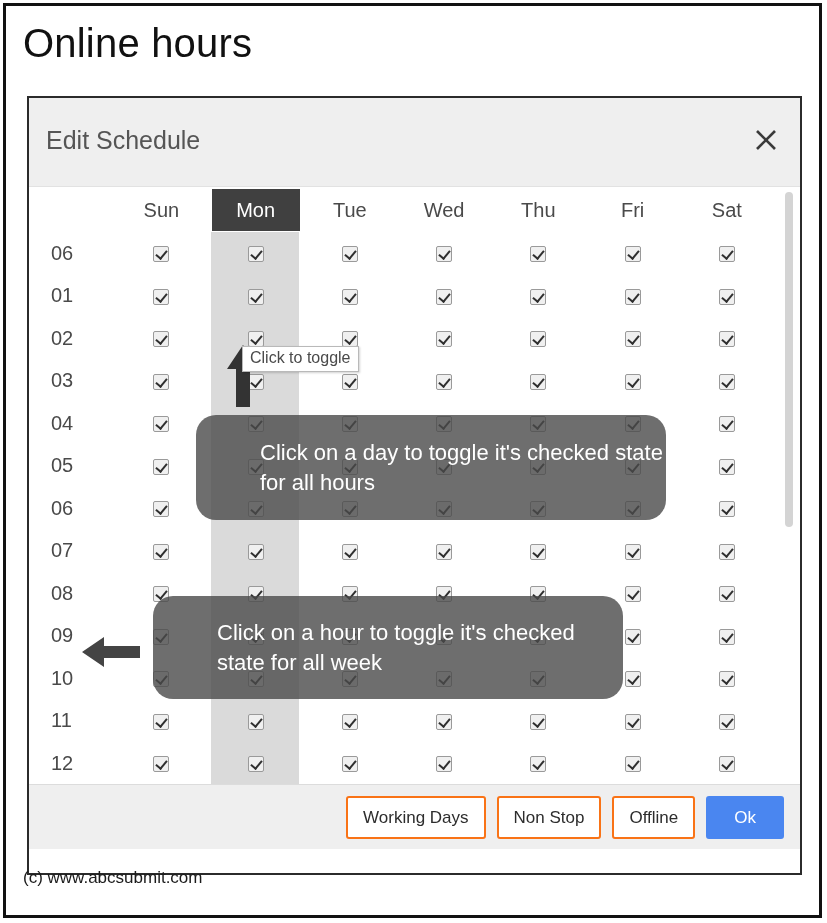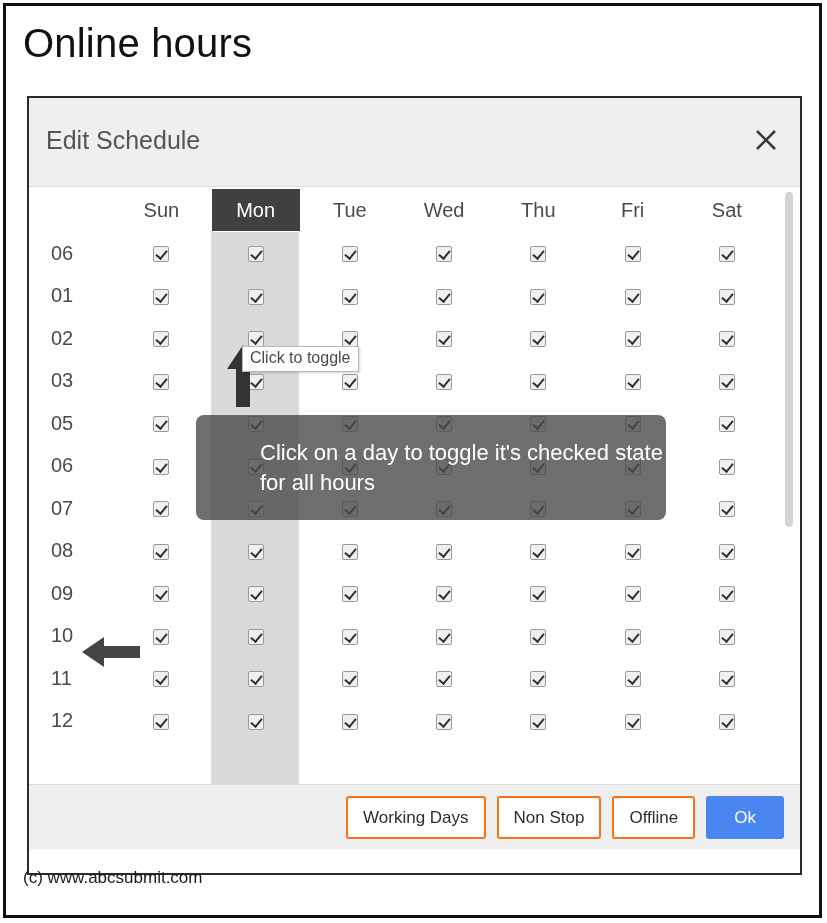--- a/index.html
+++ b/index.html
@@ -184,21 +184,21 @@
     border-radius: 4px;
     background: #d4d4d4;
     cursor: pointer;
     z-index: 4;
   }
 
   
   .coach {
     position: absolute;
     background: rgba(74,74,74,0.80);
-    border-radius: 8px;
+    border-radius: 20px;
     color: #ffffff;
     font-size: 22px;
     line-height: 30px;
     z-index: 6;
     box-sizing: border-box;
     display: flex;
     align-items: center;
   }
   .coach span { display: block; }
 
@@ -362,20 +362,30 @@
               <td class="hour-cell">03</td>
               <td><span class="cb"></span></td>
               <td><span class="cb"></span></td>
               <td><span class="cb"></span></td>
               <td><span class="cb"></span></td>
               <td><span class="cb"></span></td>
               <td><span class="cb"></span></td>
               <td><span class="cb"></span></td>
             </tr>
             <tr>
+              <td class="hour-cell">04</td>
+              <td><span class="cb"></span></td>
+              <td><span class="cb"></span></td>
+              <td><span class="cb"></span></td>
+              <td><span class="cb"></span></td>
+              <td><span class="cb"></span></td>
+              <td><span class="cb"></span></td>
+              <td><span class="cb"></span></td>
+            </tr>
+            <tr>
               <td class="hour-cell">05</td>
               <td><span class="cb"></span></td>
               <td><span class="cb"></span></td>
               <td><span class="cb"></span></td>
               <td><span class="cb"></span></td>
               <td><span class="cb"></span></td>
               <td><span class="cb"></span></td>
               <td><span class="cb"></span></td>
             </tr>
             <tr>
@@ -452,20 +462,23 @@
       </table>
 
       <div id="scroll-track">
         <div id="scroll-thumb"></div>
       </div>
 
       <div class="coach" id="coach-day">
         <span>Click on a day to toggle it's checked state for all hours</span>
       </div>
 
+      <div class="coach" id="coach-hour">
+        <span>Click on a hour to toggle it's checked state for all week</span>
+      </div>
 
       <div class="arrow" id="arrow-up">
         <svg width="36" height="66" viewBox="0 0 36 66" aria-hidden="true">
           <polygon points="18,2 34,26 25,26 25,64 11,64 11,26 2,26" fill="#333333"></polygon>
         </svg>
       </div>
 
       <div class="arrow" id="arrow-left">
         <svg width="62" height="34" viewBox="0 0 62 34" aria-hidden="true">
           <polygon points="2,17 24,2 24,11 60,11 60,23 24,23 24,32" fill="#444444"></polygon>

